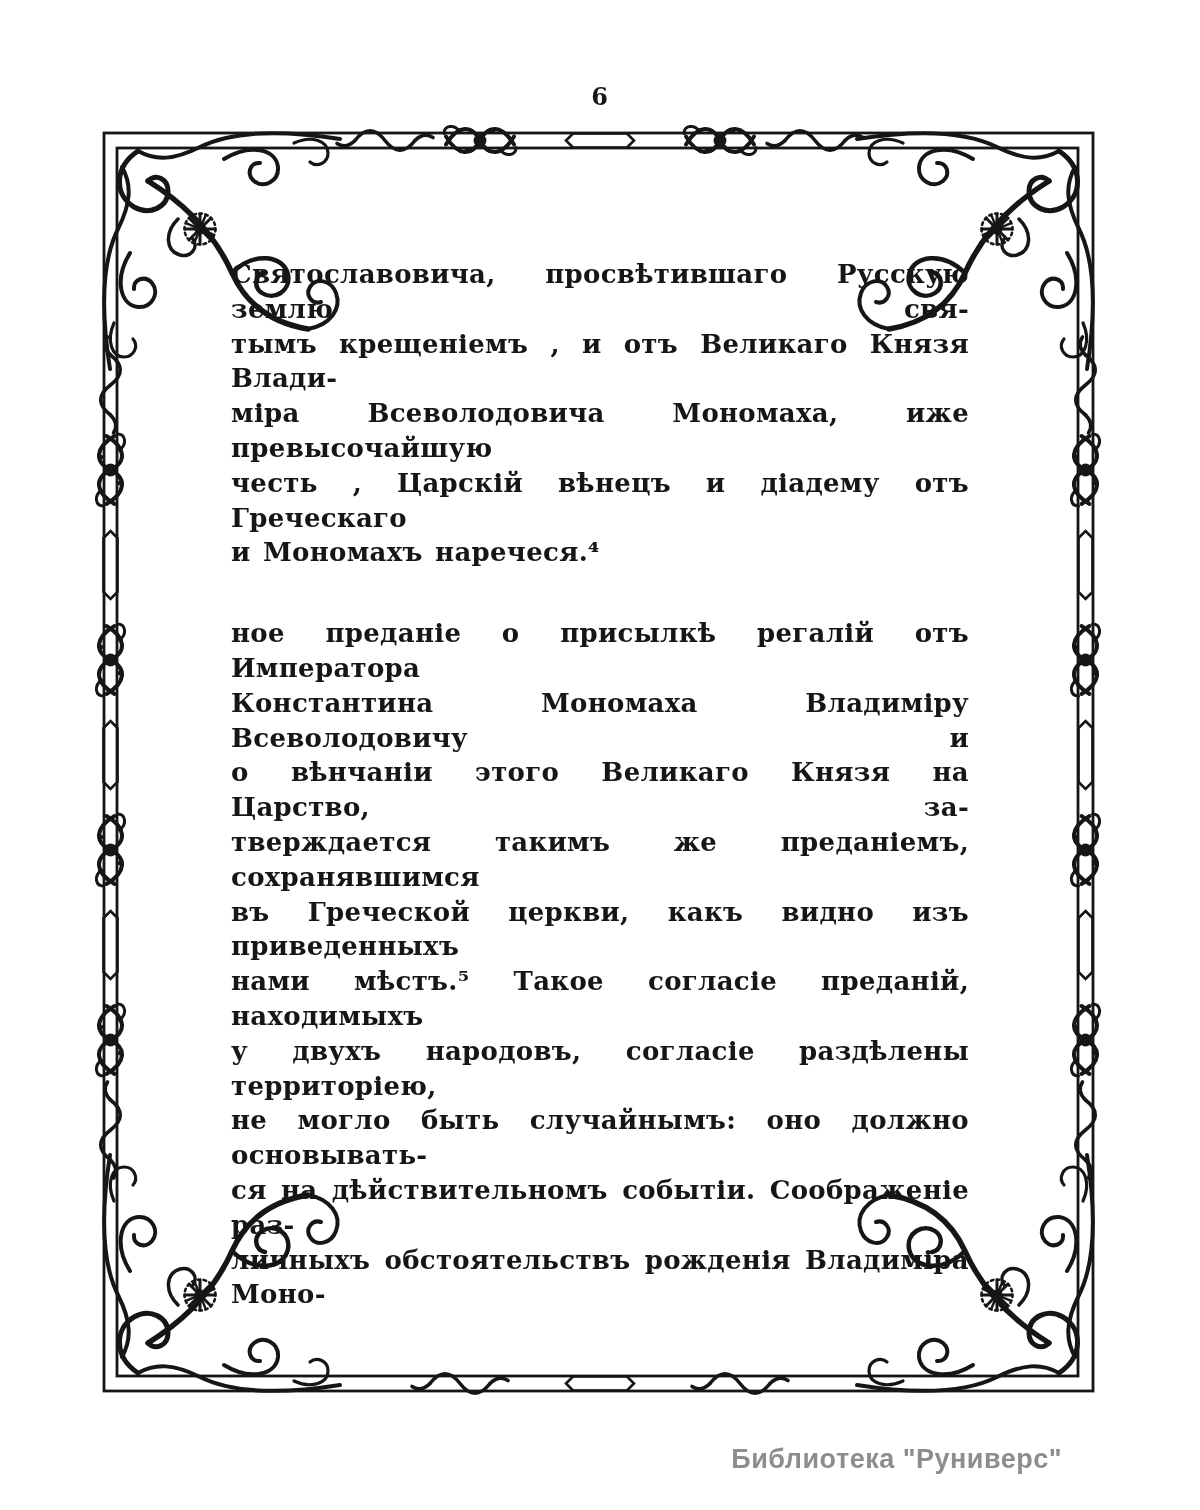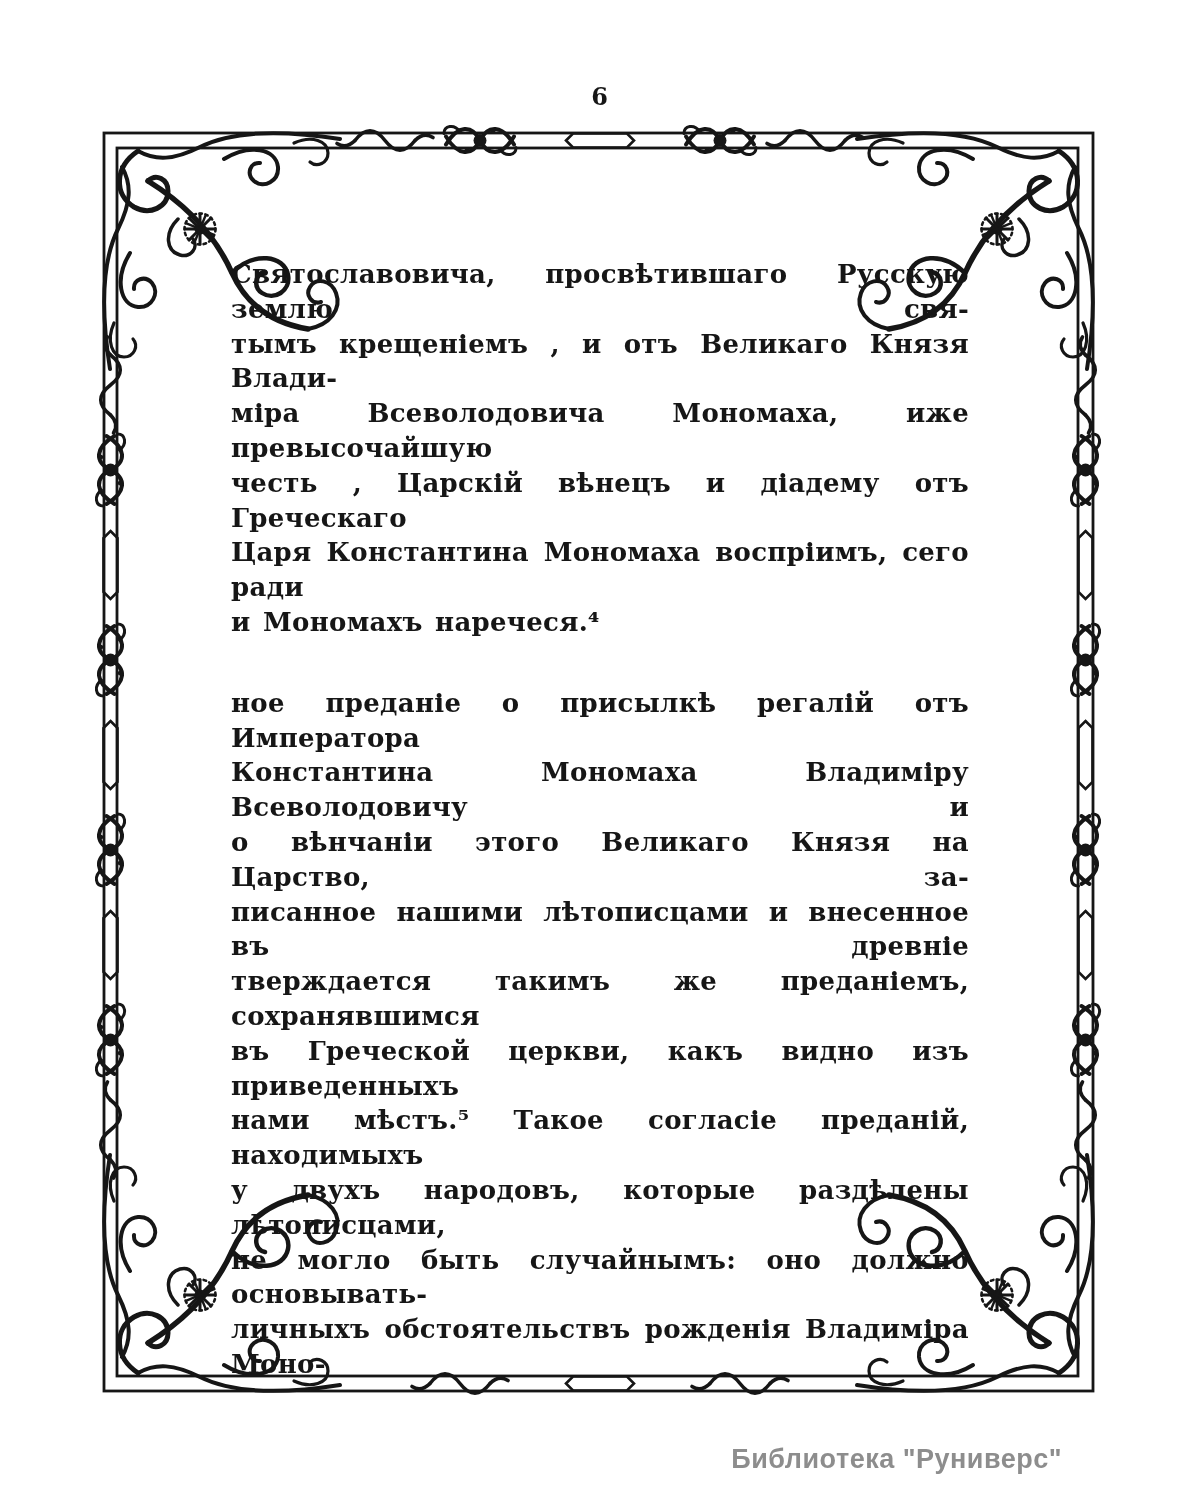--- a/index.html
+++ b/index.html
@@ -139,34 +139,33 @@
     </g>
   </svg>
 
   <div class="text-block">
 
     <div class="paragraph">
       <div class="line">Святославовича, просвѣтившаго Русскую землю свя-</div>
       <div class="line">тымъ крещеніемъ , и отъ Великаго Князя Влади-</div>
       <div class="line">міра Всеволодовича Мономаха, иже превысочайшую</div>
       <div class="line">честь , Царскій вѣнецъ и діадему отъ Греческаго</div>
-      <div class="line">Царя Константина Мономаха воспріимъ, сего ради</div>
       <div class="line end">и Мономахъ наречеся.⁴</div>
     </div>
 
     <div class="paragraph">
       <div class="line">ное преданіе о присылкѣ регалій отъ Императора</div>
       <div class="line">Константина Мономаха Владиміру Всеволодовичу и</div>
       <div class="line">о вѣнчаніи этого Великаго Князя на Царство, за-</div>
-      <div class="line">писанное нашими лѣтописцами и внесенное въ древніе</div>
       <div class="line">тверждается такимъ же преданіемъ, сохранявшимся</div>
       <div class="line">въ Греческой церкви, какъ видно изъ приведенныхъ</div>
       <div class="line">нами мѣстъ.⁵ Такое согласіе преданій, находимыхъ</div>
-      <div class="line">у двухъ народовъ, которые раздѣлены лѣтописцами,</div>
+      <div class="line">у двухъ народовъ, согласіе раздѣлены территоріею,</div>
       <div class="line">не могло быть случайнымъ: оно должно основывать-</div>
+      <div class="line">ся на дѣйствительномъ событіи. Соображеніе раз-</div>
       <div class="line">личныхъ обстоятельствъ рожденія Владиміра Моно-</div>
 
     </div>
 
   </div>
 
   <div class="watermark">Библиотека "Руниверс"</div>
 
 </div>
 

